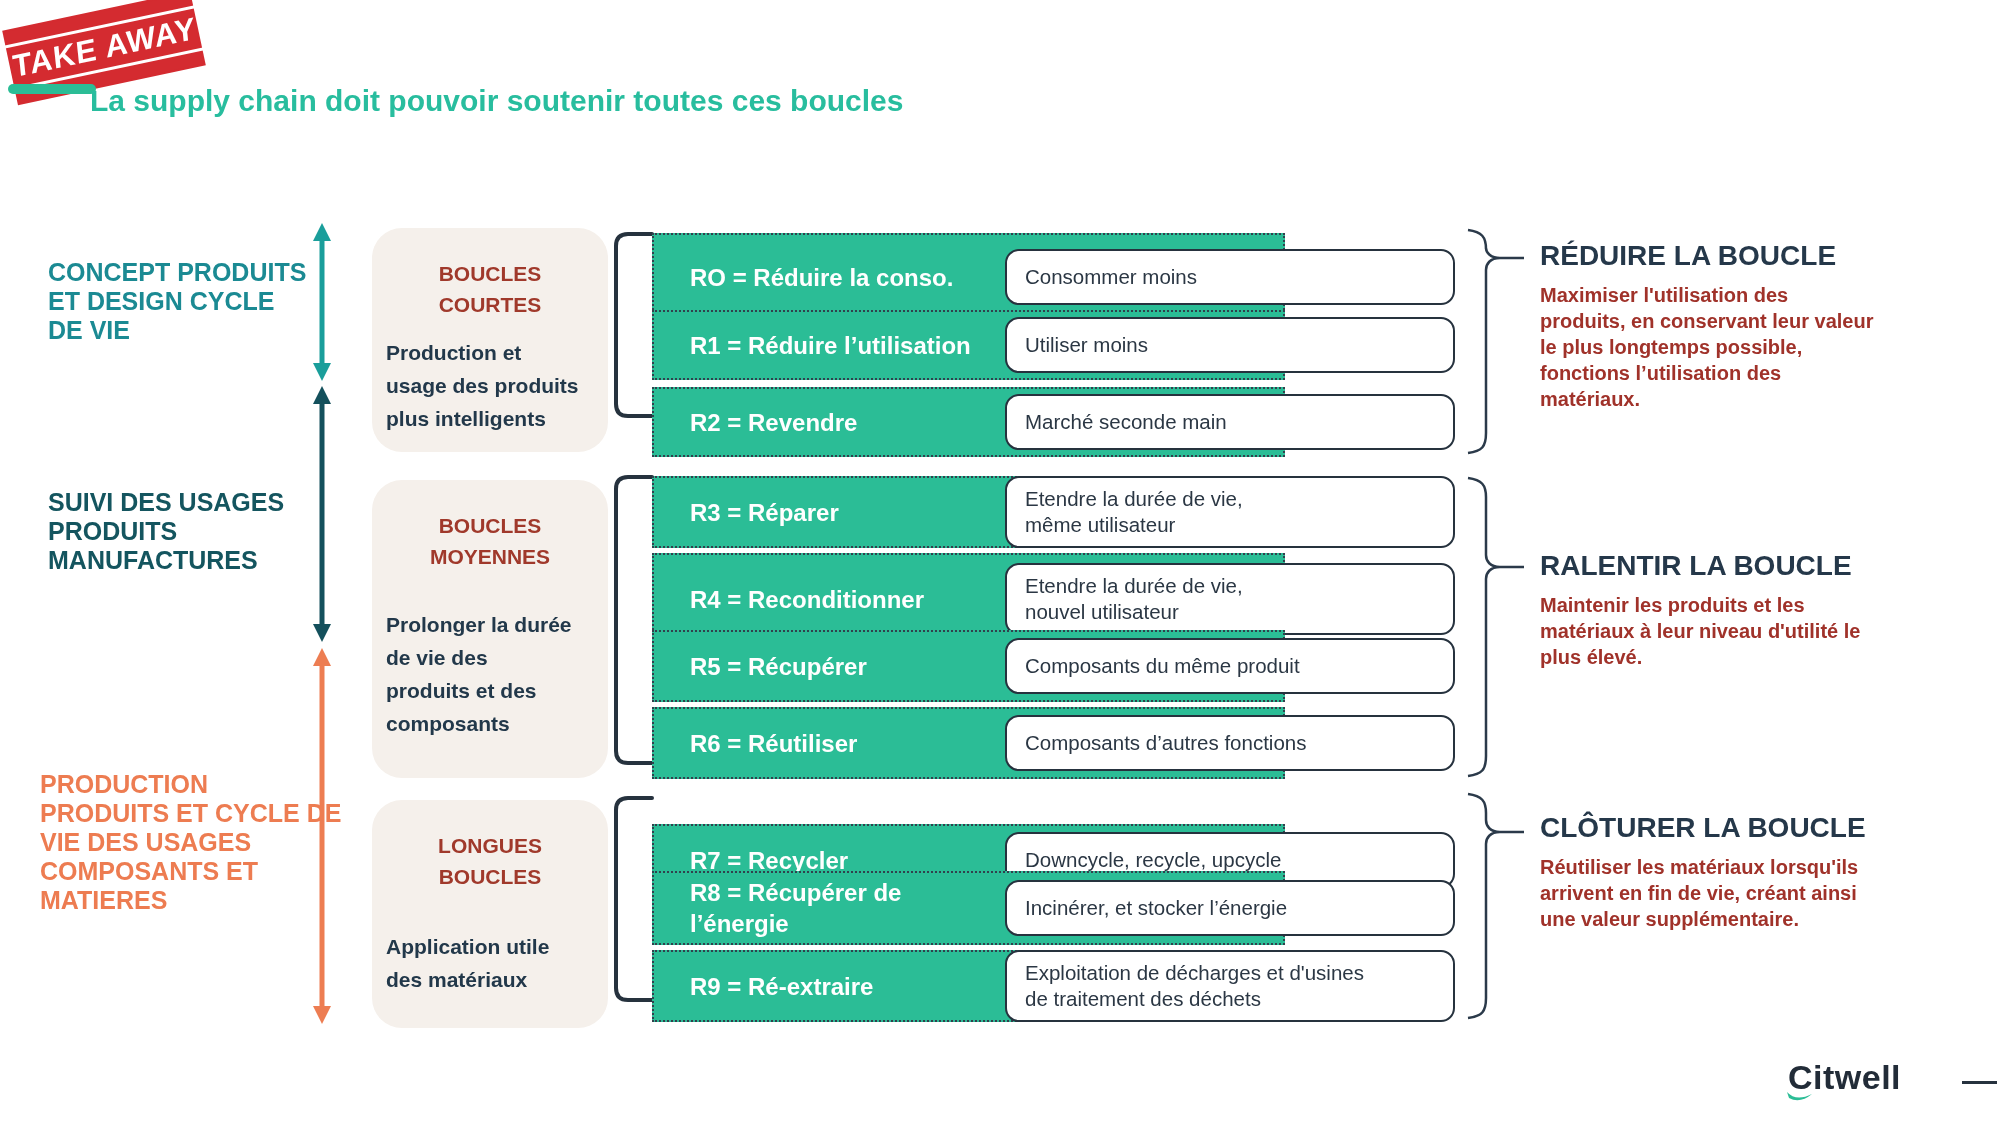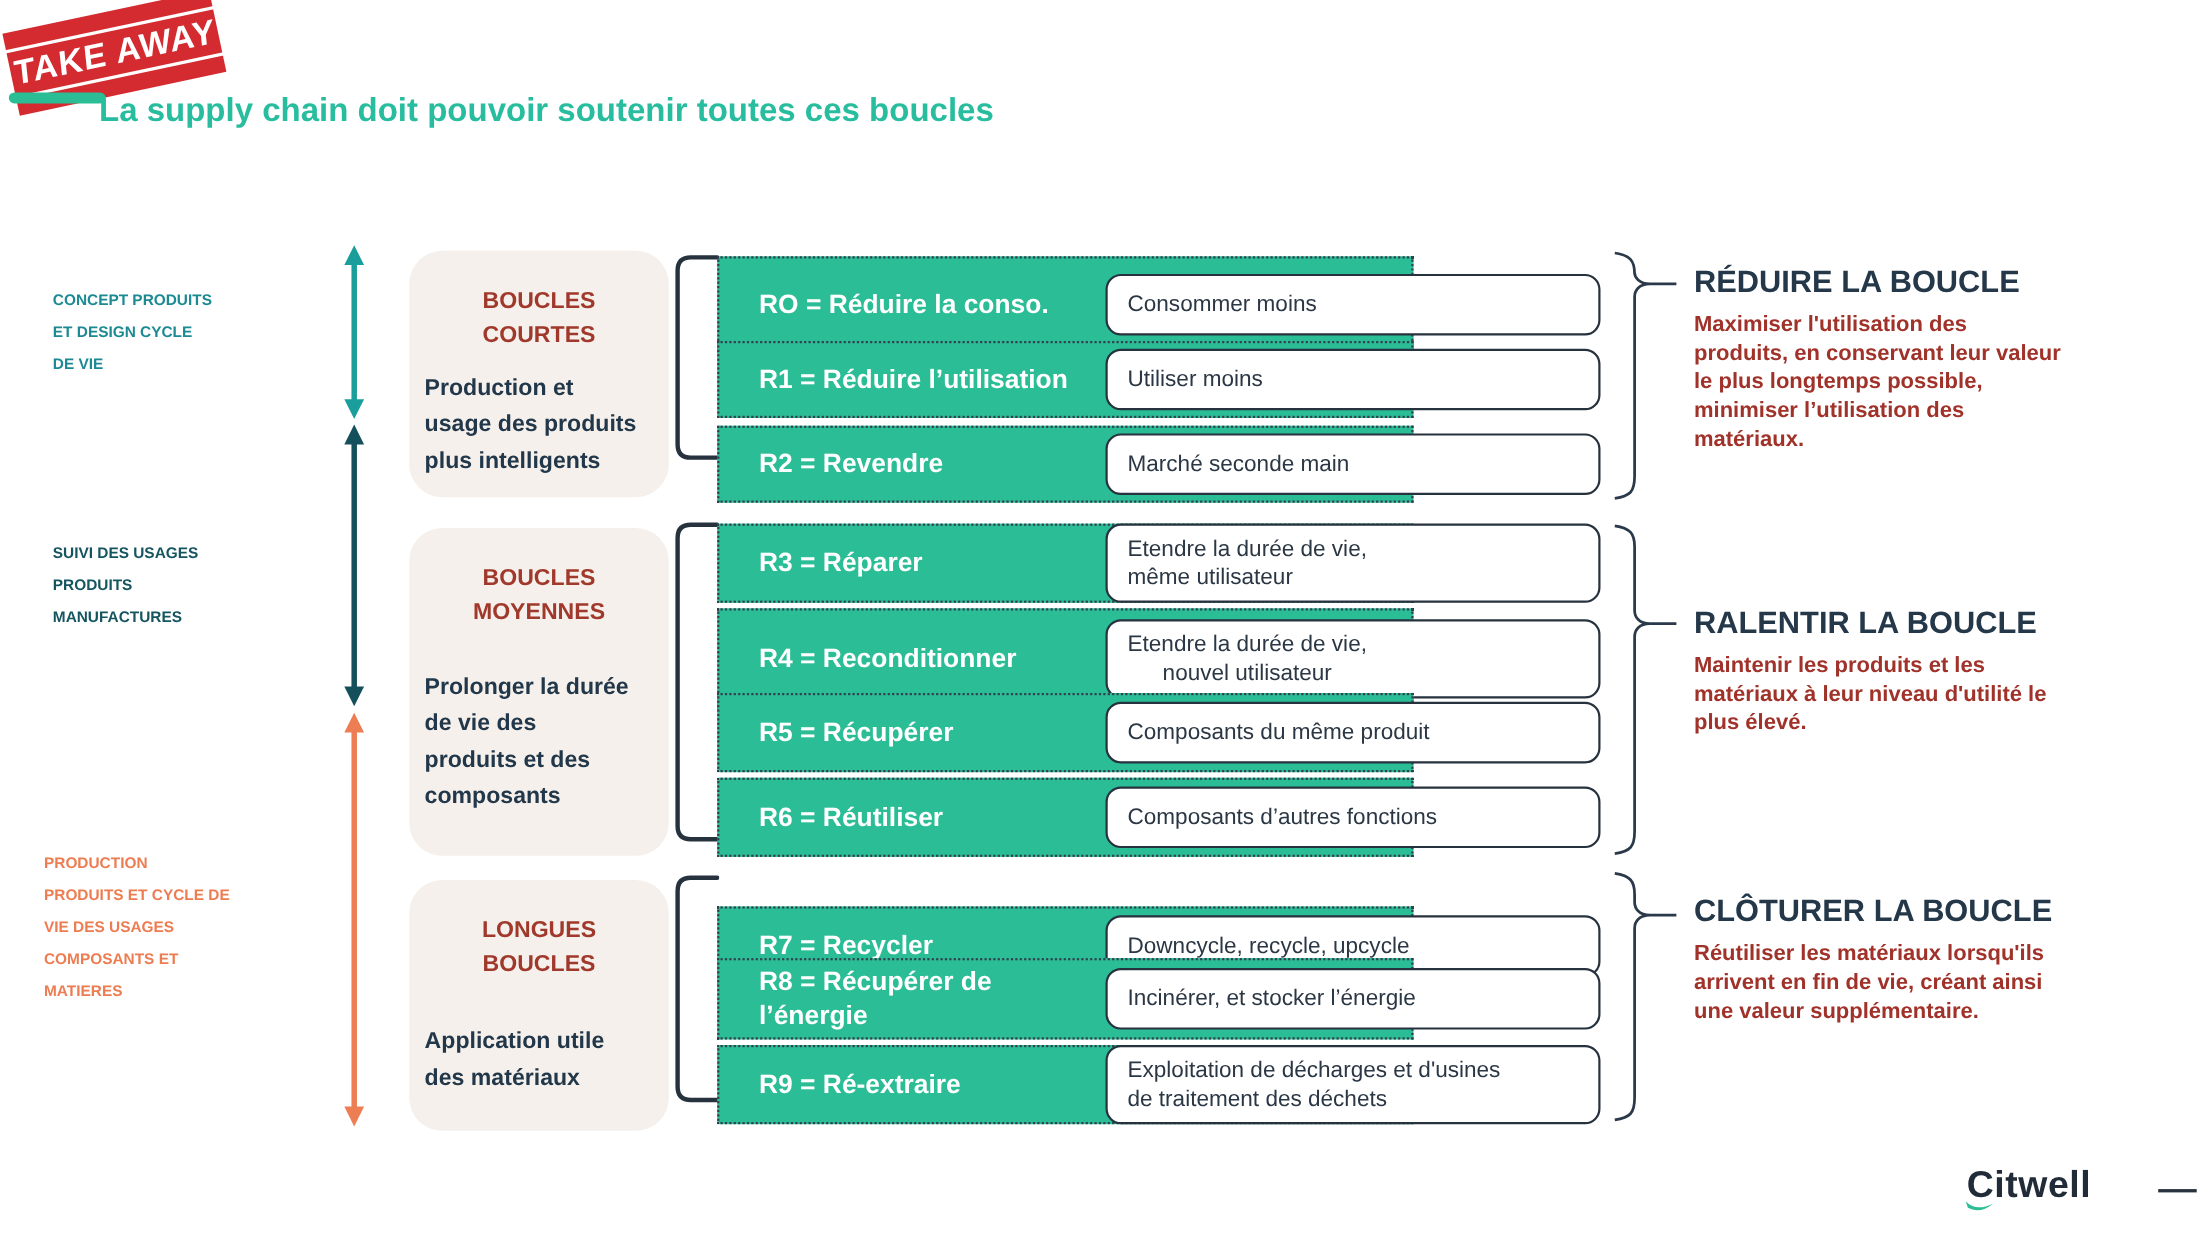--- a/index.html
+++ b/index.html
@@ -16,21 +16,21 @@
   }
   .stamp-label{
     color:#ffffff;font-weight:700;font-size:31px;letter-spacing:1px;
     transform:skewX(-6deg);white-space:nowrap;
     border-top:3px solid #ffffff;border-bottom:3px solid #ffffff;padding:2px 6px;
   }
   .accent-dash{position:absolute;left:8px;top:84px;width:88px;height:10px;background:#2bbd96;border-radius:5px;}
   .page-title{position:absolute;left:90px;top:34px;font-size:38px;font-weight:700;color:#0d0d0d;white-space:nowrap;}
   .page-subtitle{position:absolute;left:90px;top:84px;font-size:30px;font-weight:700;color:#28bd9e;white-space:nowrap;}
   
-  .life-label{position:absolute;font-weight:700;font-size:14px;line-height:29px;white-space:pre-line;}
+  .life-label{position:absolute;font-weight:700;font-size:25px;line-height:29px;white-space:pre-line;}
   .life-label.l1{left:48px;top:258px;color:#1b8a93;}
   .life-label.l2{left:48px;top:488px;color:#14555f;}
   .life-label.l3{left:40px;top:770px;color:#ed7c51;}
   
   .ov{position:absolute;}
   
   .group-box{
     position:absolute;left:372px;width:236px;background:#f5f0eb;border-radius:30px;
     box-sizing:border-box;padding:30px 14px;
   }
@@ -143,21 +143,21 @@
   <div class="rrow" style="top:387px;height:70px;">
     <div class="rlabel">R2 = Revendre</div>
     <div class="rdesc">Marché seconde main</div>
   </div>
 
   <div class="rrow" style="top:476px;height:72px;">
     <div class="rlabel">R3 = Réparer</div>
     <div class="rdesc">Etendre la durée de vie,
 même utilisateur</div>
   </div>
-  <div class="rrow" style="top:553px;height:92px;text-align:center;">
+  <div class="rrow" style="top:553px;height:92px;">
     <div class="rlabel">R4 = Reconditionner</div>
     <div class="rdesc">Etendre la durée de vie,
 nouvel utilisateur</div>
   </div>
   <div class="rrow" style="top:630px;height:72px;">
     <div class="rlabel">R5 = Récupérer</div>
     <div class="rdesc">Composants du même produit</div>
   </div>
   <div class="rrow" style="top:707px;height:72px;">
     <div class="rlabel">R6 = Réutiliser</div>
@@ -183,21 +183,21 @@
     <path d="M2 2 C16 4 20 9 20 21 L20 20 C20 24 24 30 34 30 L58 30 M34 30 C24 30 20 36 20 42 L20 205 C20 219 16 223 2 225" fill="none" stroke="#2b3a4a" stroke-width="2.5"></path>
   </svg>
   <svg class="ov" style="left:1466px;top:476px;" width="62" height="302">
     <path d="M2 2 C16 4 20 9 20 21 L20 79 C20 85 24 91 34 91 L58 91 M34 91 C24 91 20 97 20 103 L20 280 C20 294 16 298 2 300" fill="none" stroke="#2b3a4a" stroke-width="2.5"></path>
   </svg>
   <svg class="ov" style="left:1466px;top:792px;" width="62" height="228">
     <path d="M2 2 C16 4 20 9 20 21 L20 28 C20 34 24 40 34 40 L58 40 M34 40 C24 40 20 46 20 52 L20 206 C20 220 16 224 2 226" fill="none" stroke="#2b3a4a" stroke-width="2.5"></path>
   </svg>
 
   <div class="loop-heading" style="top:240px;">RÉDUIRE LA BOUCLE</div>
-  <div class="loop-desc" style="top:282px;">Maximiser l'utilisation des produits, en conservant leur valeur le plus longtemps possible, minimiser l’utilisation des matériaux.</div>
+  <div class="loop-desc" style="top:282px;">Maximiser l'utilisation des produits, en conservant leur valeur le plus longtemps possible, fonctions l’utilisation des matériaux.</div>
 
   <div class="loop-heading" style="top:550px;">RALENTIR LA BOUCLE</div>
   <div class="loop-desc" style="top:592px;">Maintenir les produits et les matériaux à leur niveau d'utilité le plus élevé.</div>
 
   <div class="loop-heading" style="top:812px;">CLÔTURER LA BOUCLE</div>
   <div class="loop-desc" style="top:854px;">Réutiliser les matériaux lorsqu'ils arrivent en fin de vie, créant ainsi une valeur supplémentaire.</div>
 
   <div class="logo">
     <span class="logo-text">Citwell</span>
     <svg class="logo-swoosh" width="30" height="16">

